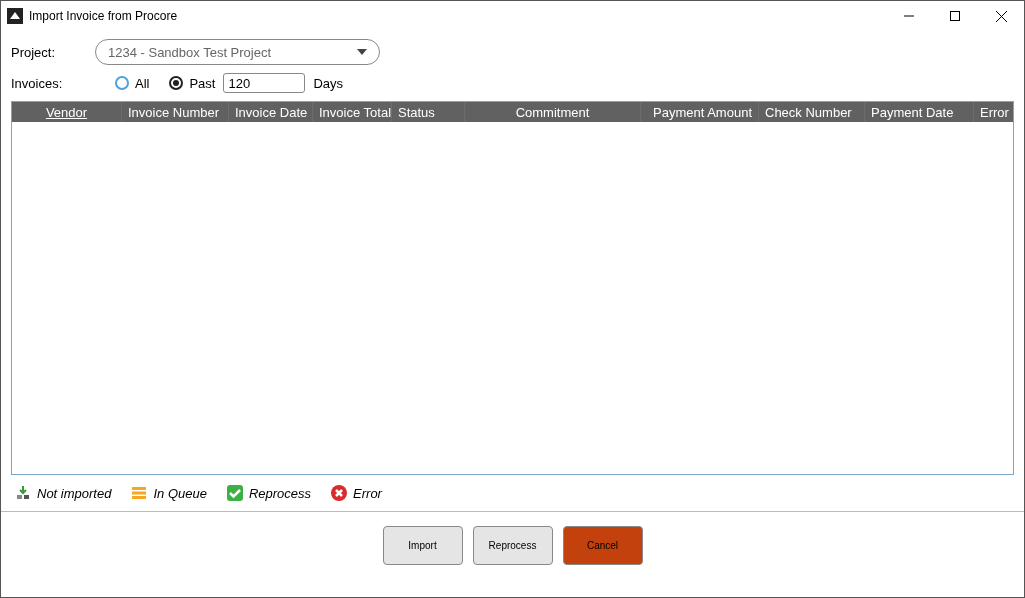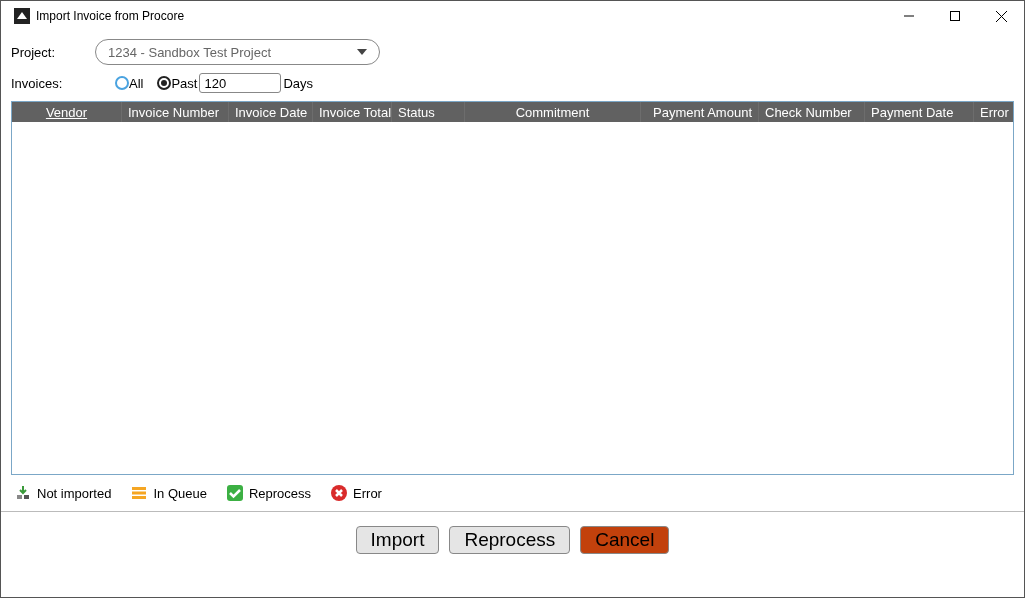--- a/index.html
+++ b/index.html
@@ -14,21 +14,21 @@
       width: 1025px;
       height: 598px;
       overflow: hidden;
       border: 1px solid #555;
     }
     .titlebar {
       height: 30px;
       display: flex;
       align-items: center;
       background: #fff;
-      padding-left: 13px;
+      padding-left: 6px;
     }
     .app-icon {
       width: 16px;
       height: 16px;
       background: #222;
       margin-right: 6px;
       display: flex;
       align-items: center;
       justify-content: center;
     }
@@ -84,20 +84,21 @@
       width: 0;
       height: 0;
       border-left: 5px solid transparent;
       border-right: 5px solid transparent;
       border-top: 6px solid #444;
     }
     .radio-group {
       display: flex;
       align-items: center;
       margin-left: 34px;
+      gap: 6px;
     }
     .radio {
       width: 14px;
       height: 14px;
       border-radius: 50%;
       display: inline-flex;
       align-items: center;
       justify-content: center;
       cursor: pointer;
     }
@@ -166,20 +167,21 @@
     .table-body {
       height: 352px;
       background: #fff;
     }
     .legend {
       display: flex;
       align-items: center;
       gap: 20px;
       padding: 10px 4px 10px 4px;
       font-size: 13px;
+      font-style: italic;
     }
     .legend-item {
       display: flex;
       align-items: center;
       gap: 6px;
     }
     .legend-icon {
       width: 16px;
       height: 16px;
       display: flex;
@@ -191,25 +193,25 @@
       margin: 0 -10px;
     }
     .button-row {
       display: flex;
       justify-content: center;
       gap: 10px;
       padding: 14px 0;
     }
     .btn {
       min-width: 80px;
-      height: 28px;
+      height: 39px;
       border: 1px solid #888;
       border-radius: 4px;
       padding: 0 14px;
-      font-size: 19px;
+      font-size: 10px;
       font-family: inherit;
       background: #e5e5e5;
       cursor: pointer;
     }
     .btn.cancel {
       background: #c2410c;
     }
   </style>
 </head>
 <body>

